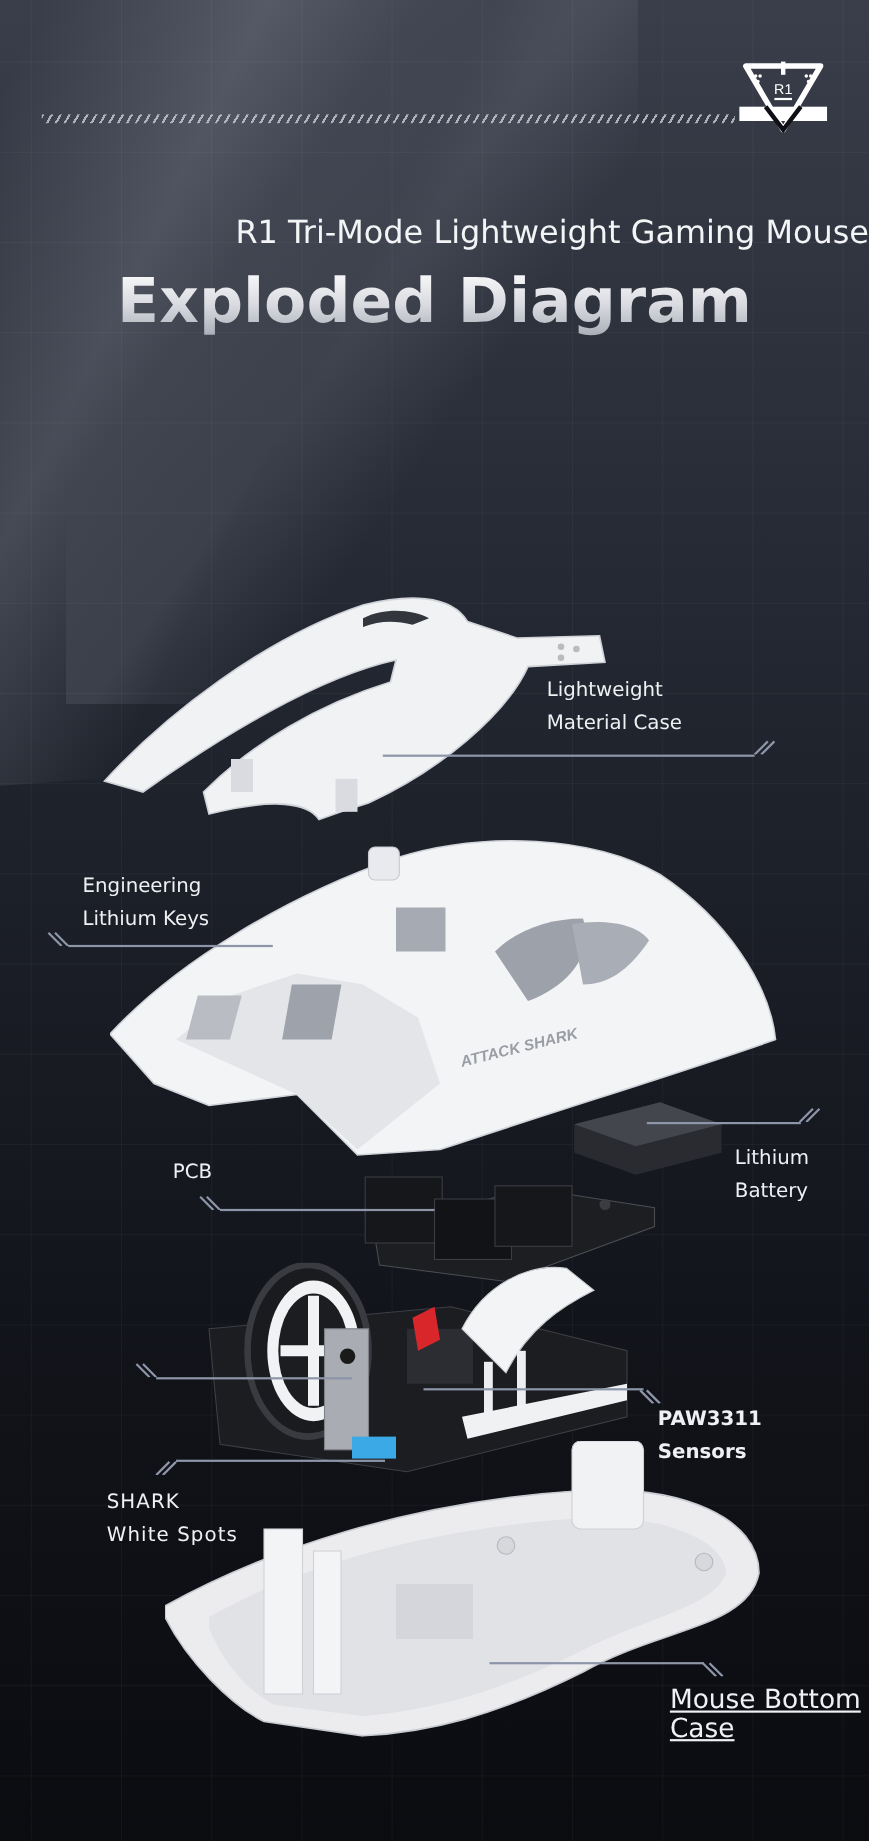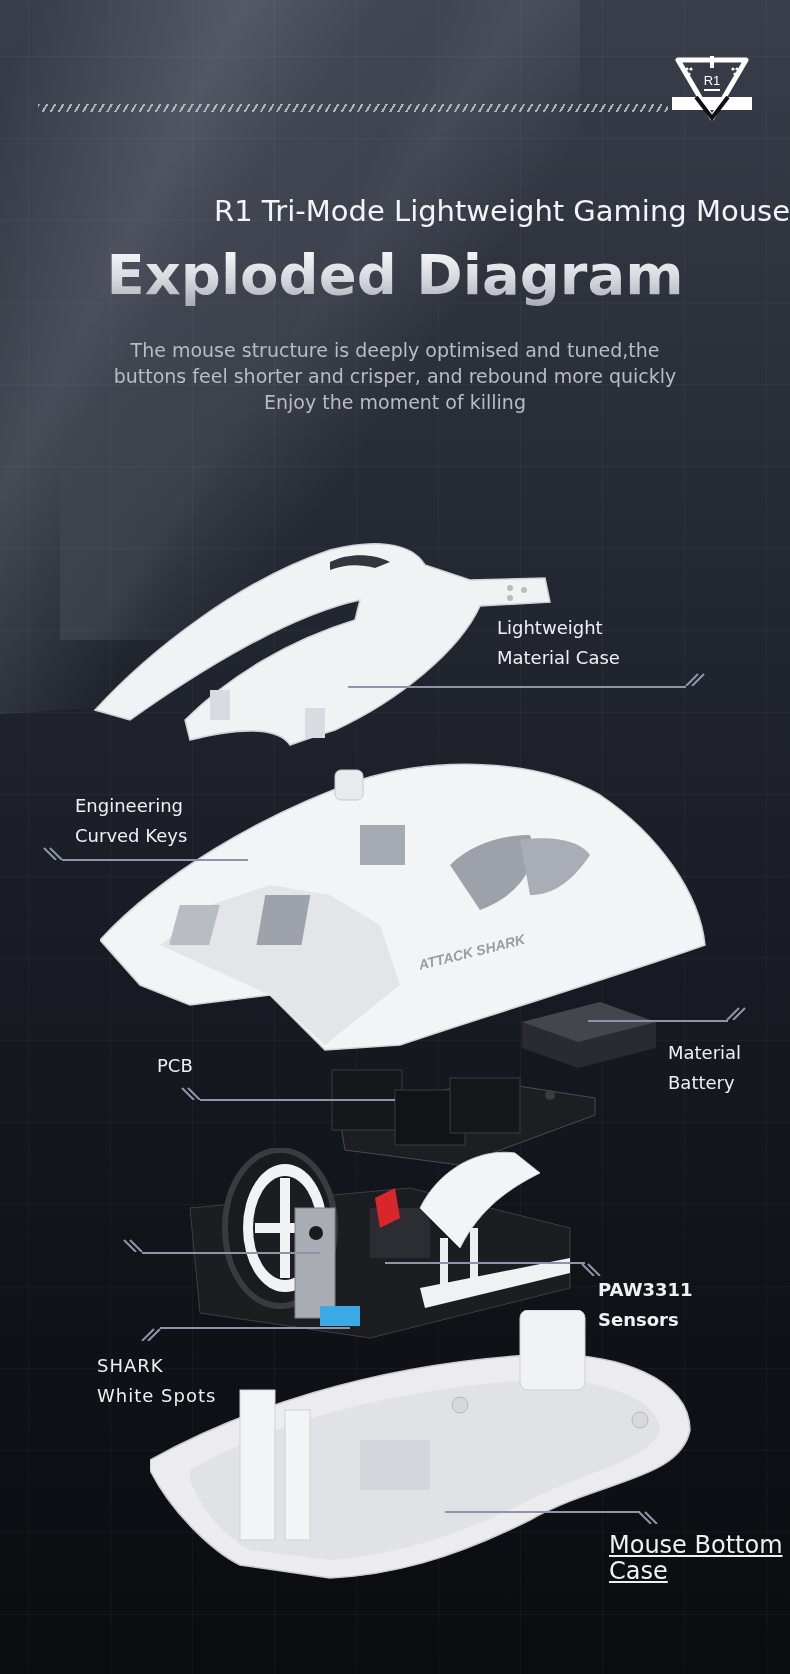--- a/index.html
+++ b/index.html
@@ -71,25 +71,20 @@
       <circle cx="17" cy="20" r="1.6" fill="#fff"></circle>
     <circle cx="61" cy="15" r="1.6" fill="#fff"></circle>
       <circle cx="65" cy="15" r="1.6" fill="#fff"></circle>
       <circle cx="63" cy="20" r="1.6" fill="#fff"></circle>
     <text x="40" y="31" text-anchor="middle" font-size="13" fill="#fff" font-family="Liberation Sans, sans-serif">R1</text>
     <rect x="32" y="35" width="16" height="2" fill="#fff"></rect>
   </svg>
 
   <div class="subtitle">R1 Tri-Mode Lightweight Gaming Mouse</div>
   <div class="main-title">Exploded Diagram</div>
-  <div class="desc">
-    <div>The mouse structure is deeply optimised and tuned,the</div>
-    <div>buttons feel shorter and crisper, and rebound more quickly</div>
-    <div>Enjoy the moment of killing</div>
-  </div>
 
   <svg class="part" style="left:90px;top:540px" width="480" height="210" viewBox="0 0 480 210">
     <path d="M5 170 C60 110 150 40 240 10 C280 0 320 0 335 25 L380 40 L455 38 L460 62 L390 66 C370 110 310 160 245 190 L220 198 L200 205 C190 190 160 185 100 200 L95 180 C140 135 200 100 265 80 L270 60 C200 75 110 130 40 180 Z" fill="#f1f2f4" stroke="#cfd2d8" stroke-width="1.5"></path>
     <path d="M240 22 C260 12 285 14 300 22 L285 28 C270 24 255 24 240 30 Z" fill="#33363d"></path>
     <rect x="120" y="150" width="20" height="30" fill="#d9dbe0"></rect>
     <rect x="215" y="168" width="20" height="30" fill="#d9dbe0"></rect>
     <circle cx="420" cy="48" r="3" fill="#bbb"></circle>
       <circle cx="434" cy="50" r="3" fill="#bbb"></circle>
       <circle cx="420" cy="58" r="3" fill="#bbb"></circle>
   </svg>
@@ -151,33 +146,33 @@
     <div>Lightweight</div>
     <div>Material Case</div>
   </div>
   <div class="leader" style="left:348px;top:686px;width:338px"></div>
   <svg class="slash" style="left:684px;top:672px" viewBox="0 0 22 14">
       <path d="M2 14 L14 2 M8 14 L20 2" stroke="#8d96a8" stroke-width="2"></path>
     </svg>
 
   <div class="label" style="left:75px;top:791px">
     <div>Engineering</div>
-    <div>Curved Keys</div>
+    <div>Lithium Keys</div>
   </div>
   <svg class="slash" style="left:42px;top:846px" viewBox="0 0 22 14">
       <path d="M2 2 L14 14 M8 2 L20 14" stroke="#8d96a8" stroke-width="2"></path>
     </svg>
   <div class="leader" style="left:62px;top:859px;width:186px"></div>
 
   <div class="leader" style="left:588px;top:1020px;width:140px"></div>
   <svg class="slash" style="left:725px;top:1006px" viewBox="0 0 22 14">
       <path d="M2 14 L14 2 M8 14 L20 2" stroke="#8d96a8" stroke-width="2"></path>
     </svg>
   <div class="label" style="left:668px;top:1038px">
-    <div>Material</div>
+    <div>Lithium</div>
     <div>Battery</div>
   </div>
 
   <div class="label" style="left:157px;top:1051px">
     <div>PCB</div>
   </div>
   <svg class="slash" style="left:180px;top:1086px" viewBox="0 0 22 14">
       <path d="M2 2 L14 14 M8 2 L20 14" stroke="#8d96a8" stroke-width="2"></path>
     </svg>
   <div class="leader" style="left:200px;top:1099px;width:195px"></div>

